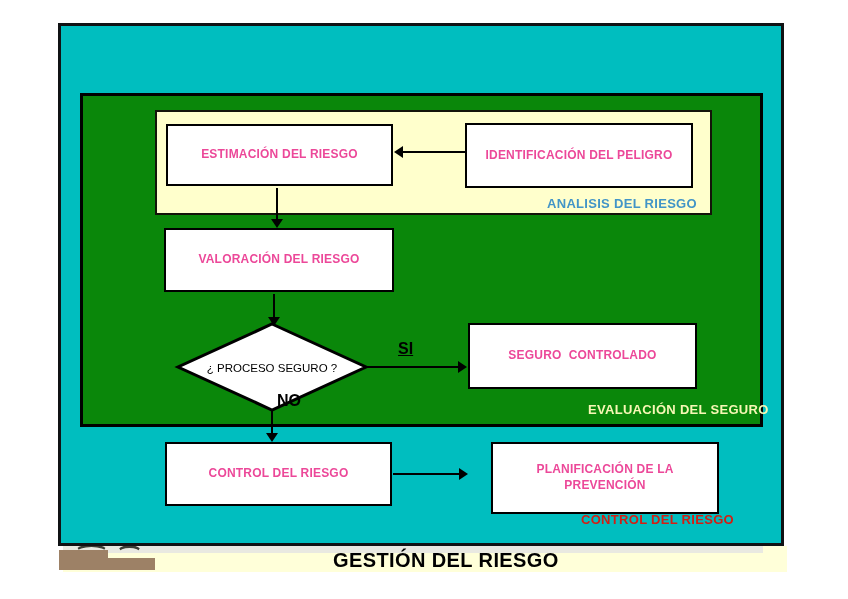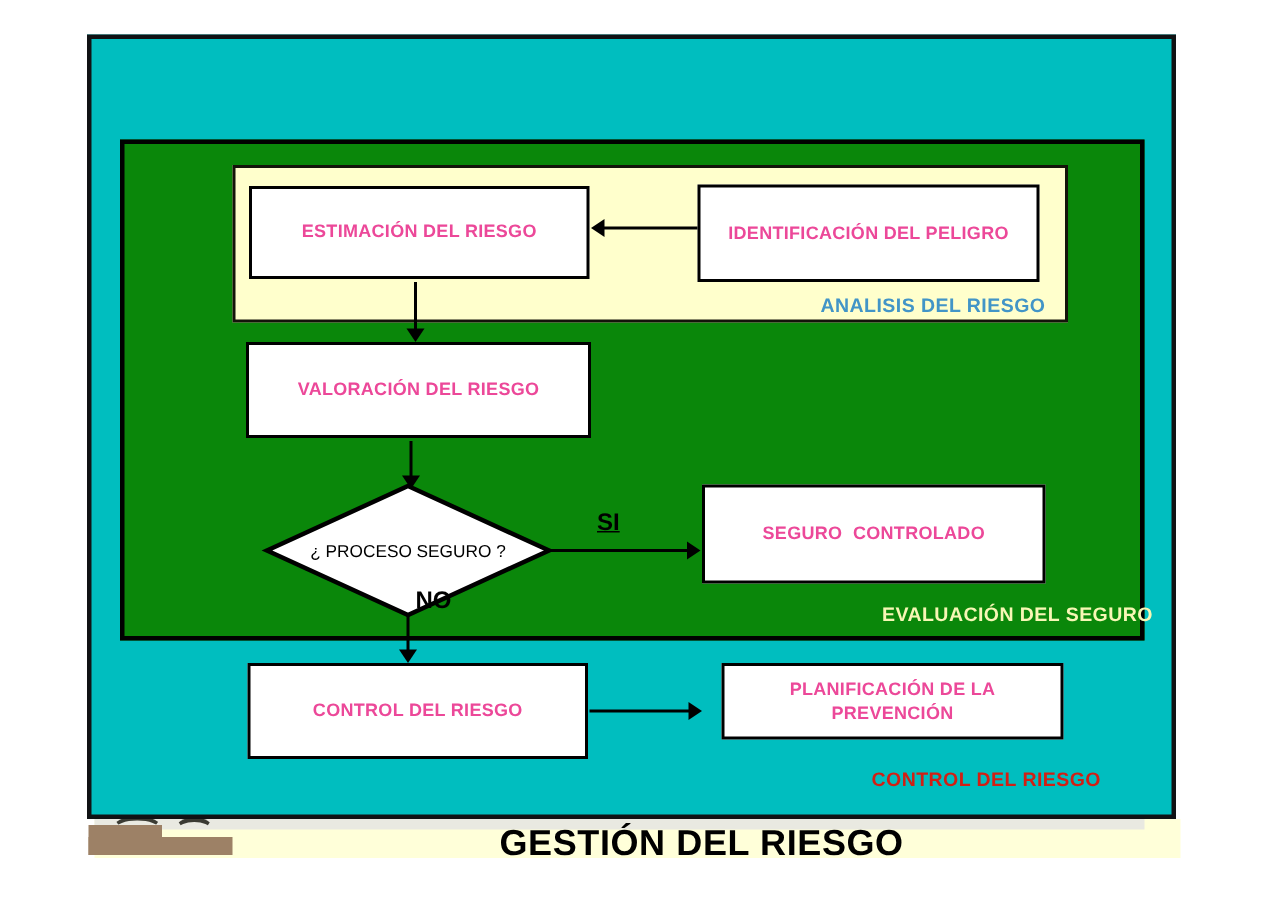--- a/index.html
+++ b/index.html
@@ -45,21 +45,21 @@
   .diamond-wrap svg { display:block; }
   .diamond-label {
     position:absolute; left:0; top:0; width:100%; height:100%;
     display:flex; align-items:center; justify-content:center;
     font-weight:normal; font-size:11.5px; color:#000; padding-top:2px; box-sizing:border-box;
   }
 
   
   .bottom-bar      { position:absolute; left:63px; top:546px; width:724px; height:26px; background:#ffffd9; }
   .bottom-bar-strip{ position:absolute; left:63px; top:546px; width:700px; height:7px; background:#e9e9e1; }
-  .slide-title     { position:absolute; left:333px; top:549px; font-weight:bold; font-size:24px;
+  .slide-title     { position:absolute; left:333px; top:549px; font-weight:bold; font-size:20px;
                      letter-spacing:0.4px; color:#000; white-space:nowrap; }
 
   
   .photo-a { position:absolute; left:59px; top:550px; width:49px; height:20px; background:#9d8166; }
   .photo-b { position:absolute; left:59px; top:558px; width:96px; height:12px; background:#9d8166; }
   .photo-arc { position:absolute; border-radius:50%; border:2px solid transparent;
                border-top:3px solid #3b3b33; background:transparent; }
   .arc1 { left:75px;  top:544px; width:29px; height:12px; }
   .arc2 { left:117px; top:545px; width:21px; height:10px; }
 </style>
@@ -83,21 +83,21 @@
 
   <div class="sec-label sec-analysis">ANALISIS DEL RIESGO</div>
   <div class="sec-label sec-evaluation">EVALUACIÓN DEL SEGURO</div>
   <div class="sec-label sec-control">CONTROL DEL RIESGO</div>
 
   <div class="node" style="left:166px; top:124px; width:227px; height:62px;">ESTIMACIÓN DEL RIESGO</div>
   <div class="node" style="left:465px; top:123px; width:228px; height:65px;">IDENTIFICACIÓN DEL PELIGRO</div>
   <div class="node" style="left:164px; top:228px; width:230px; height:64px;">VALORACIÓN DEL RIESGO</div>
   <div class="node" style="left:468px; top:323px; width:229px; height:66px;">SEGURO  CONTROLADO</div>
   <div class="node" style="left:165px; top:442px; width:227px; height:64px;">CONTROL DEL RIESGO</div>
-  <div class="node" style="left:481px; top:442px; width:228px; height:51px;">PLANIFICACIÓN DE LA
+  <div class="node" style="left:491px; top:442px; width:228px; height:72px;">PLANIFICACIÓN DE LA
 PREVENCIÓN</div>
 
   <div class="diamond-wrap">
     <svg width="196" height="94" viewBox="0 0 196 94">
       <polygon points="98,4 192,47 98,90 4,47" fill="#ffffff" stroke="#000000" stroke-width="3"></polygon>
     </svg>
     <span class="diamond-label">¿ PROCESO SEGURO ?</span>
   </div>
 
   <div class="hline" style="left:402px; top:151px; width:63px;"></div>

